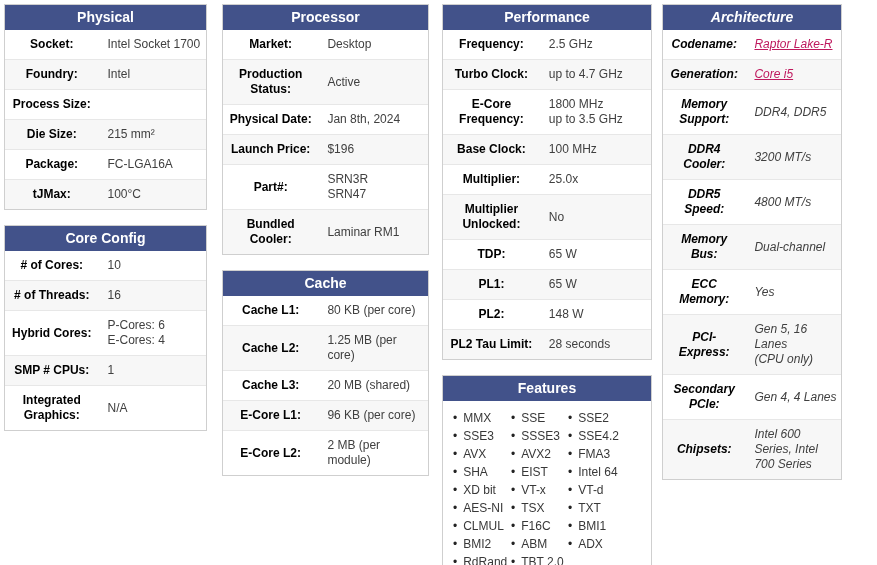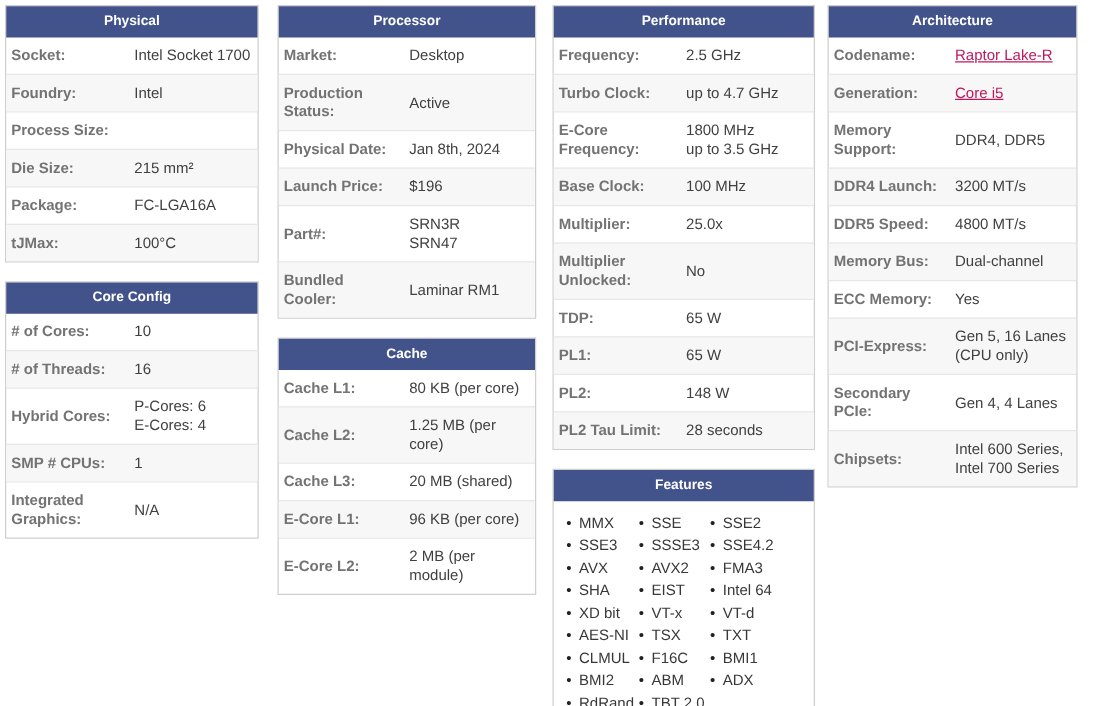--- a/index.html
+++ b/index.html
@@ -7,50 +7,50 @@
   body {
     font-family: "Liberation Sans", "DejaVu Sans", sans-serif;
     font-size: 12px;
     color: #383838;
   }
   .page { display: flex; align-items: flex-start; padding: 4px 0 0 4px; }
   .col { flex: 0 0 auto; }
   .col-1 { width: 203px; margin-right: 15px; }
   .col-2 { width: 207px; margin-right: 13px; }
   .col-3 { width: 210px; margin-right: 10px; }
-  .col-4 { width: 200px; }
+  .col-4 { width: 180px; font-style: italic; }
   .card {
     border: 1px solid #cfcfcf;
     background: #ffffff;
   }
   .card + .card { margin-top: 15px; }
   .card-head {
     background: #42528a;
     color: #ffffff;
     font-weight: 700;
-    font-size: 11px;
+    font-size: 14px;
     text-align: center;
     height: 25px;
     line-height: 25px;
   }
   .row {
     display: flex;
     align-items: center;
     min-height: 29px;
     border-top: 1px solid #e7e7e7;
   }
   .rows .row:first-child { border-top: none; }
   .rows .row:nth-child(even) { background: #f7f7f7; }
   .cell { line-height: 15px; }
   .lbl {
     width: 48%;
-    text-align: left;
+    text-align: center;
     font-weight: 700;
     padding: 7px 7px 7px 4px;
-    color: #737373;
+    color: #000000;
   }
   .val {
     width: 52%;
     padding: 7px 4px 7px 6px;
     white-space: pre-line;
     color: #404040;
   }
   a.link {
     color: #be185d;
     text-decoration: underline;
@@ -295,21 +295,21 @@
         </div>
         <div class="row">
           <div class="cell lbl">Generation:</div>
           <div class="cell val"><a class="link">Core i5</a></div>
         </div>
         <div class="row">
           <div class="cell lbl">Memory Support:</div>
           <div class="cell val">DDR4, DDR5</div>
         </div>
         <div class="row">
-          <div class="cell lbl">DDR4 Launch:</div>
+          <div class="cell lbl">DDR4 Cooler:</div>
           <div class="cell val">3200 MT/s</div>
         </div>
         <div class="row">
           <div class="cell lbl">DDR5 Speed:</div>
           <div class="cell val">4800 MT/s</div>
         </div>
         <div class="row">
           <div class="cell lbl">Memory Bus:</div>
           <div class="cell val">Dual-channel</div>
         </div>

